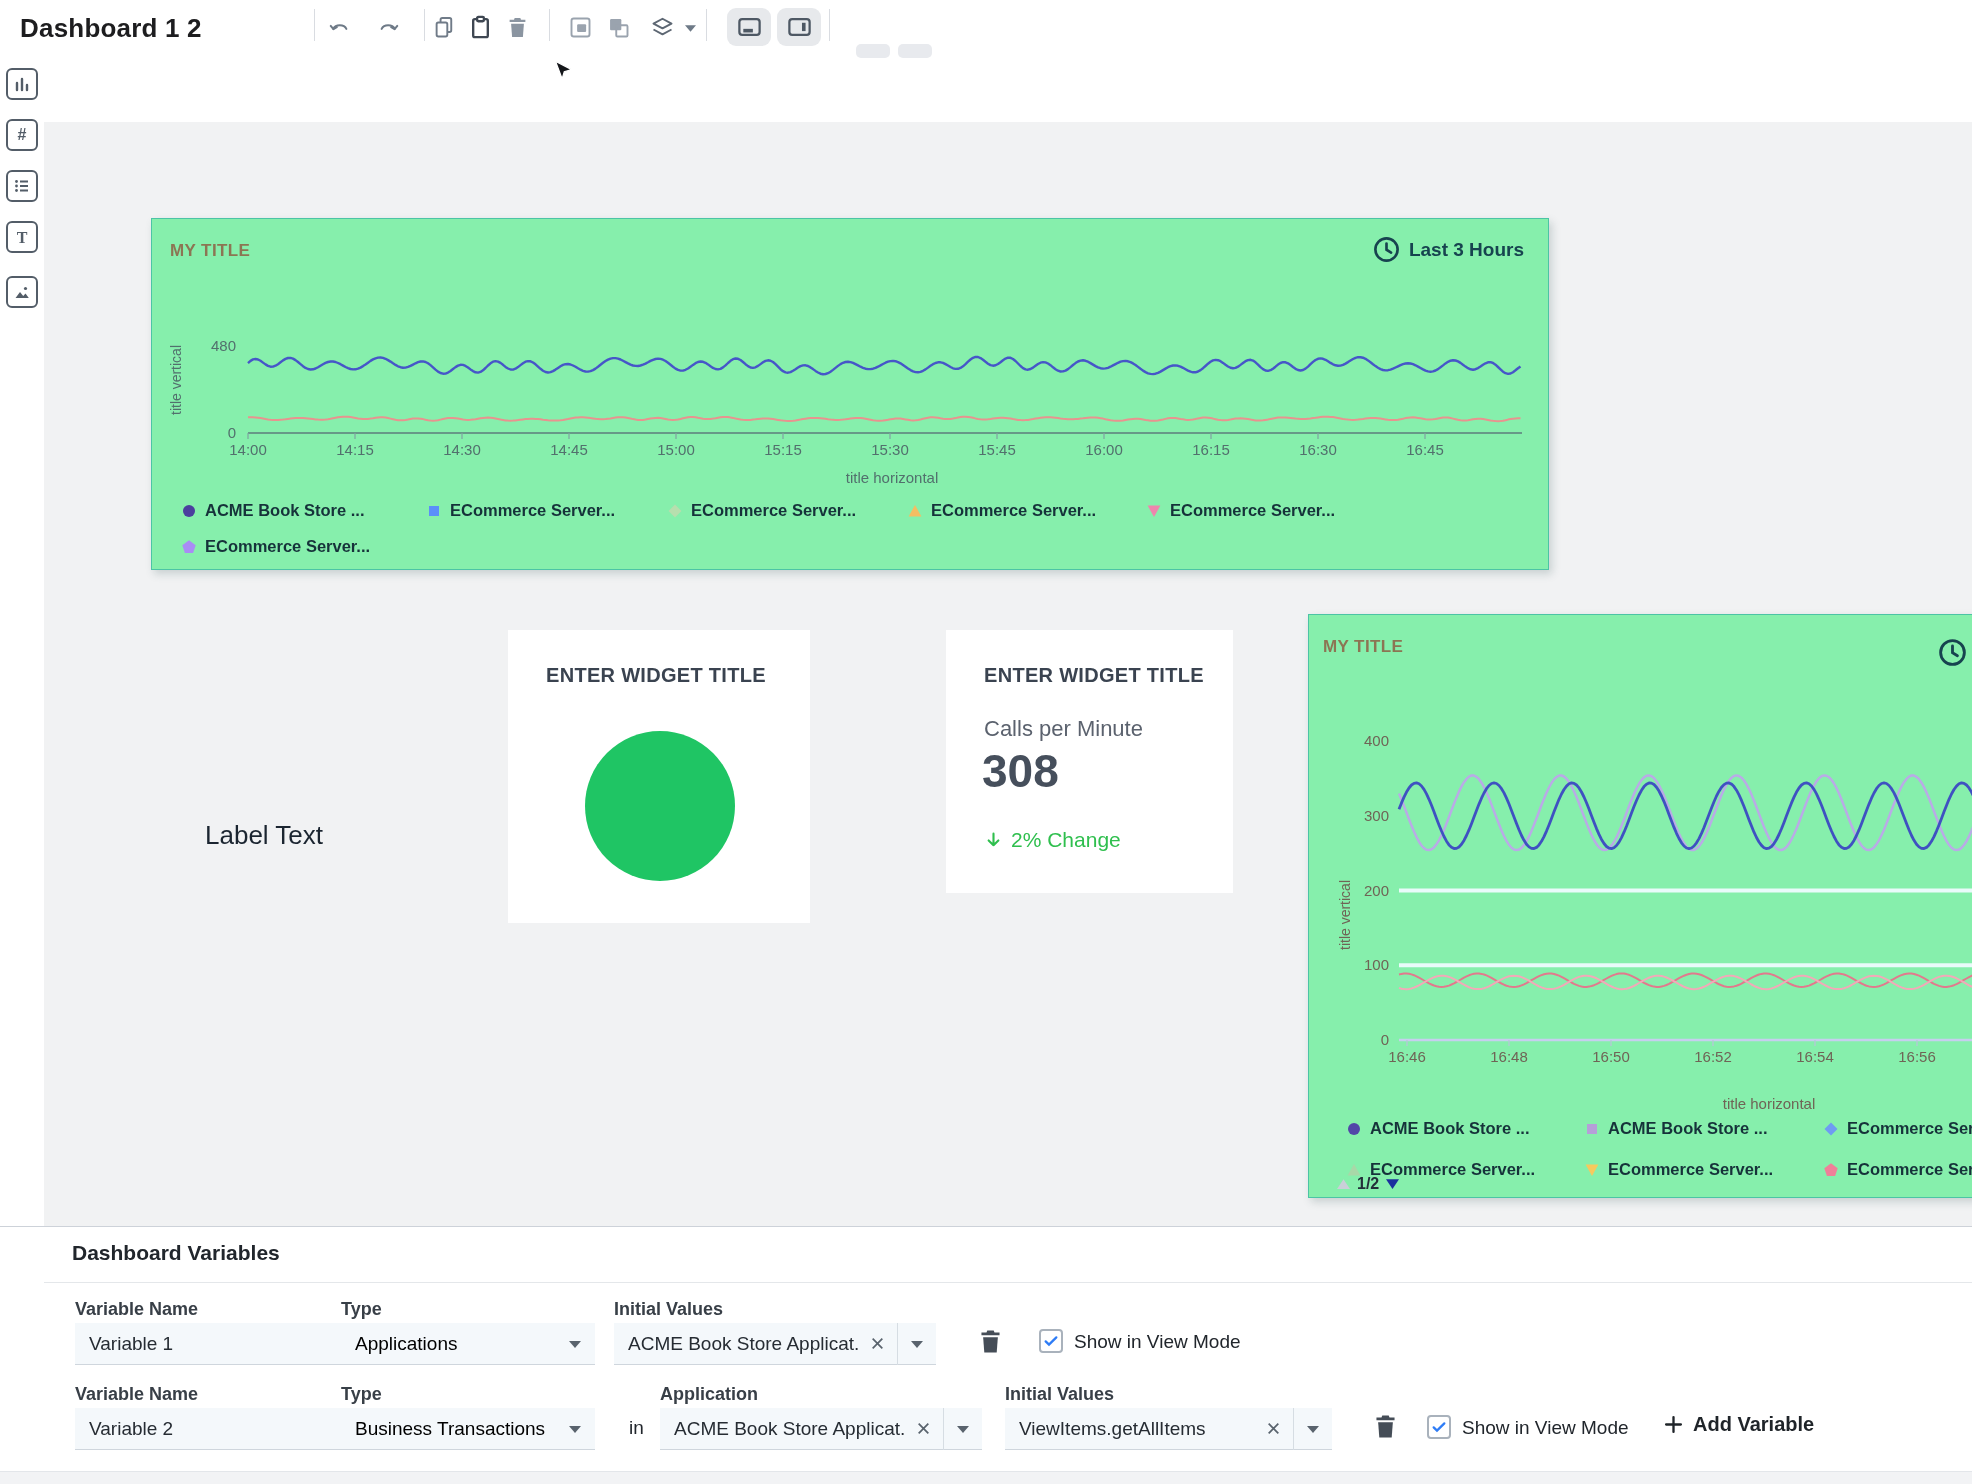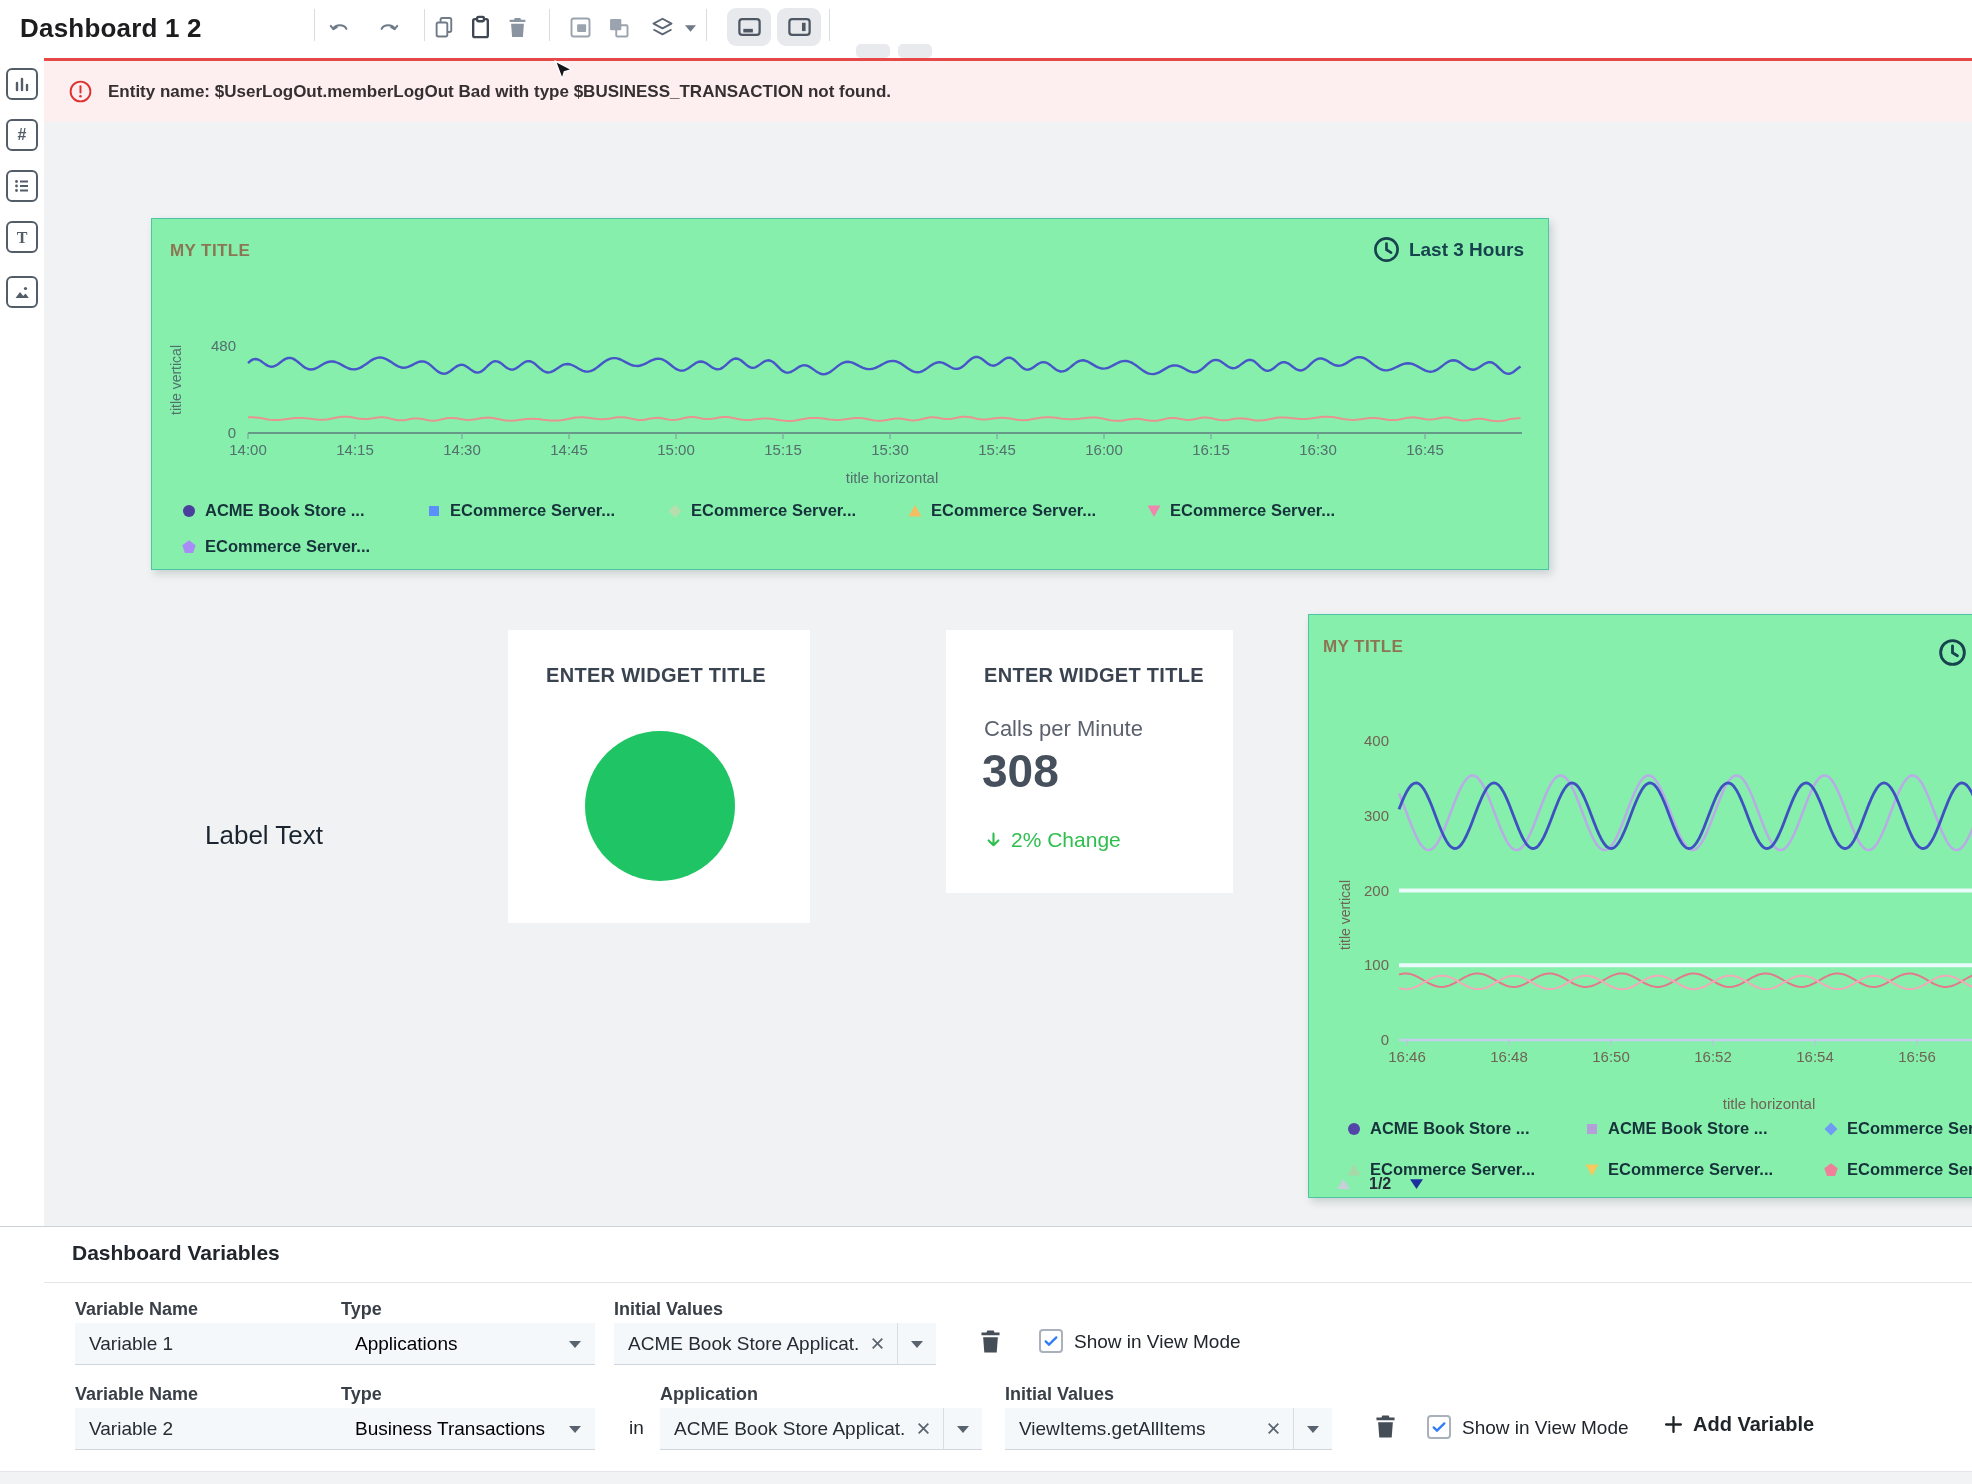--- a/index.html
+++ b/index.html
@@ -27,21 +27,21 @@
 
   
   .widget-cyan{position:absolute;background:#86efac;border:1px solid rgba(30,160,160,.55);box-shadow:3px 4px 8px rgba(60,90,90,.22);box-sizing:border-box;}
   .widget-white{position:absolute;background:#fff;}
   .w-title{position:absolute;font-size:17px;font-weight:700;color:#8c7553;letter-spacing:.4px;}
   .w-range{position:absolute;display:flex;align-items:center;gap:8px;font-size:19px;font-weight:700;color:#17434f;}
   .axis-ylabel{position:absolute;writing-mode:vertical-rl;transform:rotate(180deg);font-size:14px;text-align:center;}
   .axis-xlabel{position:absolute;font-size:15px;text-align:center;}
   .legend-wrap{position:absolute;overflow:hidden;}
   .legend-item{position:absolute;display:flex;align-items:center;gap:9px;font-size:16.5px;font-weight:700;color:#16323a;white-space:nowrap;cursor:pointer;}
-  .pagination{position:absolute;display:flex;align-items:center;gap:19px;font-size:16px;font-weight:700;color:#23303a;}
+  .pagination{position:absolute;display:flex;align-items:center;gap:7px;font-size:16px;font-weight:700;color:#23303a;}
 
   .ew-title{position:absolute;font-size:20px;font-weight:700;color:#3a4350;letter-spacing:.3px;}
   .metric-label{position:absolute;font-size:22px;color:#5b626e;}
   .metric-value{position:absolute;font-size:46px;font-weight:700;color:#464f5c;}
   .metric-change{position:absolute;display:flex;align-items:center;gap:8px;font-size:21px;color:#2fbf4e;}
   .label-widget{position:absolute;font-size:26px;color:#1b2530;}
 
   
   .varpanel{position:absolute;left:0;top:1226px;width:1972px;height:258px;background:#fff;border-top:1px solid #cdd2d9;box-sizing:border-box;}
   .vp-title{position:absolute;left:72px;top:14px;font-size:21px;font-weight:700;color:#21262c;text-align:center;}
@@ -187,28 +187,20 @@
       <div class="sb-item" style="top: 218px;">
         <span>
           <svg width="20" height="20" viewBox="0 0 20 20">
             <circle cx="13.5" cy="6.5" r="1.6" fill="#535d68"></circle>
             <path d="M3.5 16l4.5-6 3.2 4 2.3-2.6 3.3 4.6z" fill="#535d68"></path>
           </svg>
         </span>
       </div>
     </div>
 
-  <div class="banner">
-    <svg class="abs" style="left:24px;top:18px" width="25" height="25" viewBox="0 0 24 24">
-        <circle cx="12" cy="12" r="9.5" stroke="#e03131" stroke-width="1.8" fill="none"></circle>
-        <path d="M12 7v6" stroke="#e03131" stroke-width="1.9" stroke-linecap="round"></path>
-        <circle cx="12" cy="16.6" r="1.25" fill="#e03131"></circle>
-      </svg>
-    <span class="banner-text">Entity name: $UserLogOut.memberLogOut Bad with type $BUSINESS_TRANSACTION not found.</span>
-  </div>
 
   <svg class="abs" style="left:552px;top:60px;z-index:60" width="22" height="24" viewBox="0 0 20 22">
       <path d="M3 1l6.2 16.3 2-6.6 6.8-1.9z" fill="#14161a" stroke="#fff" stroke-width="1.2"></path>
     </svg>
 
   <div class="canvas"></div>
 
   <div class="widget-cyan" style="left:151px;top:218px;width:1398px;height:352px">
     <span class="w-title" style="left:18px;top:22px">MY TITLE</span>
     <div class="w-range" style="right:24px;top:16px">

